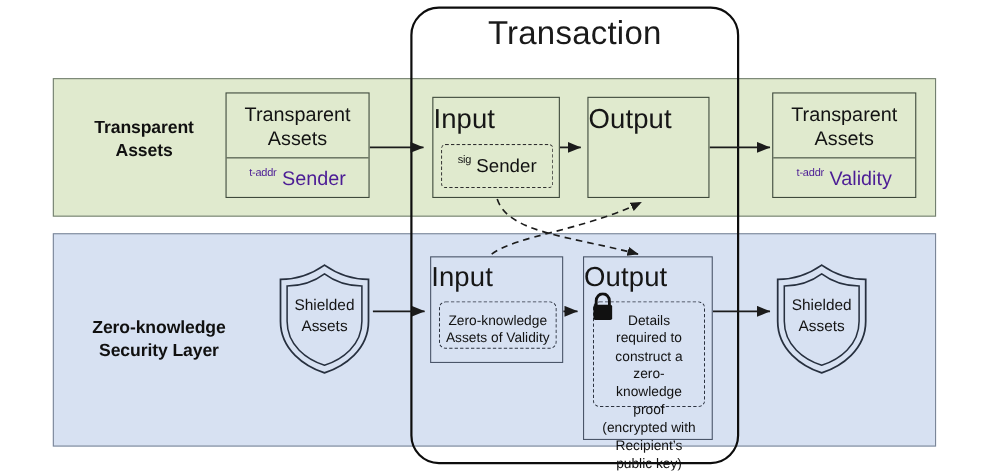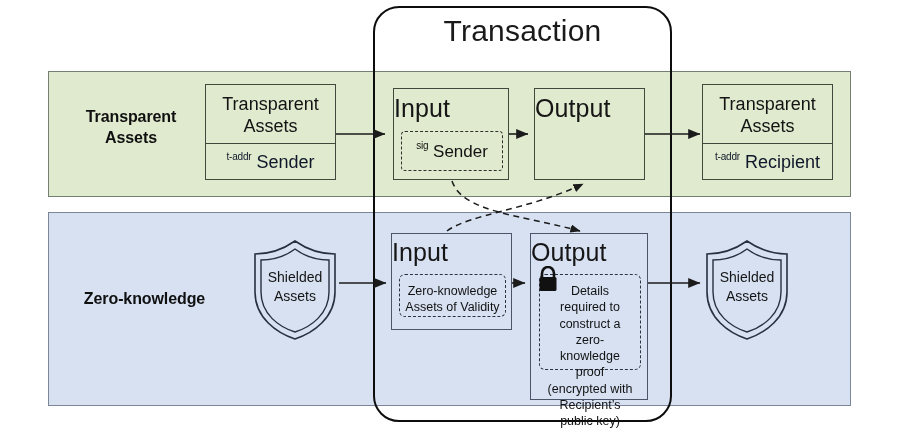--- a/index.html
+++ b/index.html
@@ -104,21 +104,21 @@
     position:absolute; left:0; width:100%;
     text-align:center; font-size:18px; color:#131313;
     line-height:1.24;
   }
   .assets-divider{
     position:absolute; left:0; width:100%;
     border-top:1.4px solid #3f4a3c;
   }
   .assets-addr{
     position:absolute; left:0; width:100%;
-    text-align:center; color:#0f172a; font-size:18px;
+    text-align:center; color:#4c1d95; font-size:18px;
     white-space:nowrap;
   }
   .sup{
     font-size:10px;
     vertical-align:super;
     position:relative; top:-1px;
     letter-spacing:-0.2px;
   }
 
   
@@ -154,20 +154,21 @@
 
   <div id="zk-band" class="layer-band"></div>
 
   <div id="transparent-layer-title" class="layer-title">
     <div>Transparent</div>
     <div>Assets</div>
   </div>
 
   <div id="zk-layer-title" class="layer-title">
     <div>Zero-knowledge</div>
+    <div>Security Layer</div>
   </div>
 
   <svg id="connectors" viewBox="0 0 900 428" xmlns="http://www.w3.org/2000/svg">
     <defs>
       <marker id="ah" markerWidth="9" markerHeight="9" refX="7.4" refY="3.1" orient="auto" markerUnits="strokeWidth">
         <path d="M0,0 L7.6,3.1 L0,6.2 z" fill="#1b1b1b"></path>
       </marker>
       <marker id="ahd" markerWidth="8" markerHeight="8" refX="6.4" refY="2.8" orient="auto" markerUnits="strokeWidth">
         <path d="M0,0 L6.8,2.8 L0,5.6 z" fill="#1b1b1b"></path>
       </marker>
@@ -220,21 +221,21 @@
   </div>
 
   <div class="sbox solid-green" style="left:702px; top:84px; width:131px; height:96px;">
     <div class="assets-title" style="top:8px;">
       <div>Transparent</div>
       <div>Assets</div>
     </div>
     <div class="assets-divider" style="top:58px;"></div>
     <div class="assets-addr" style="top:67px;">
       <span class="sup">t-addr</span>
-      <span>Recipient</span>
+      <span>Validity</span>
     </div>
   </div>
 
   <div class="shield-wrap" style="left:249px; top:238px; width:92px; height:104px;">
     <svg width="92" height="104" viewBox="0 0 92 104" xmlns="http://www.w3.org/2000/svg">
       <path d="M6,16 C22,16 36,10 46,3 C56,10 70,16 86,16 L86,54 C86,80 64,95 46,101 C28,95 6,80 6,54 Z" fill="none" stroke="#27303f" stroke-width="1.6"></path>
       <path d="M12,22 C26,22 38,17 46,11 C54,17 66,22 80,22 L80,54 C80,76 62,89 46,94 C30,89 12,76 12,54 Z" fill="none" stroke="#27303f" stroke-width="1.4"></path>
     </svg>
     <div class="shield-label" style="top:30px;">
       <div>Shielded</div>

